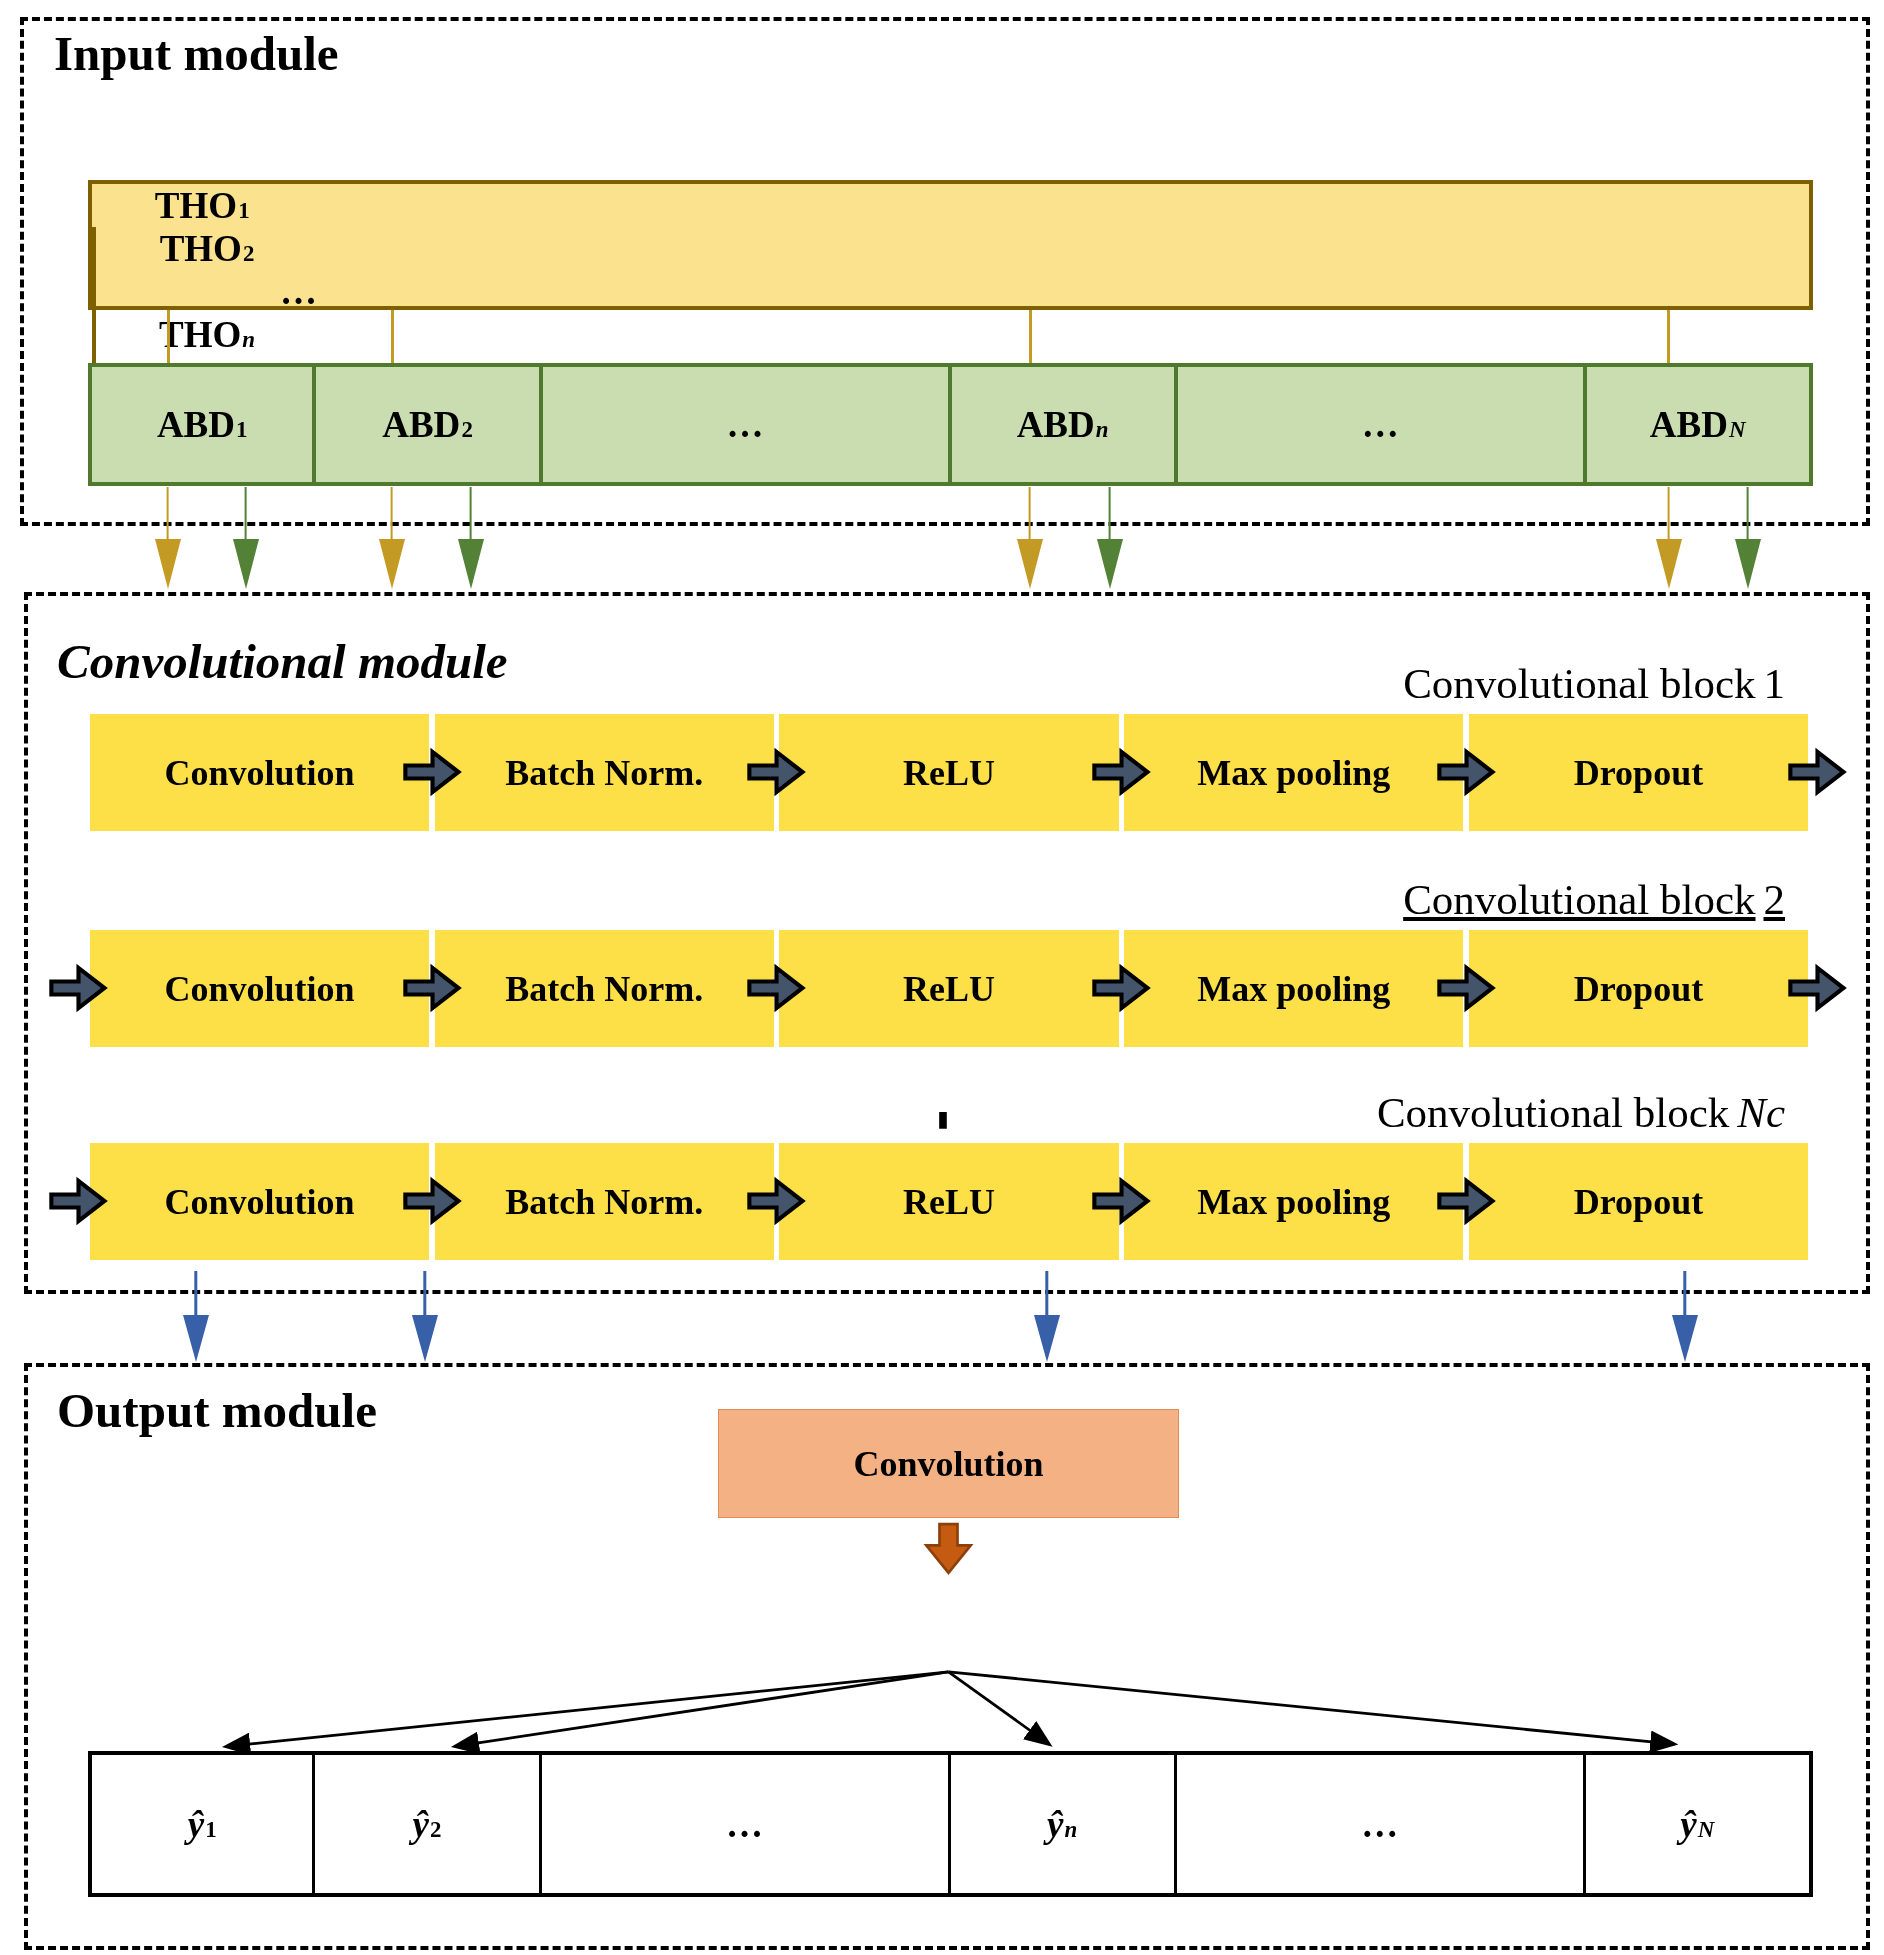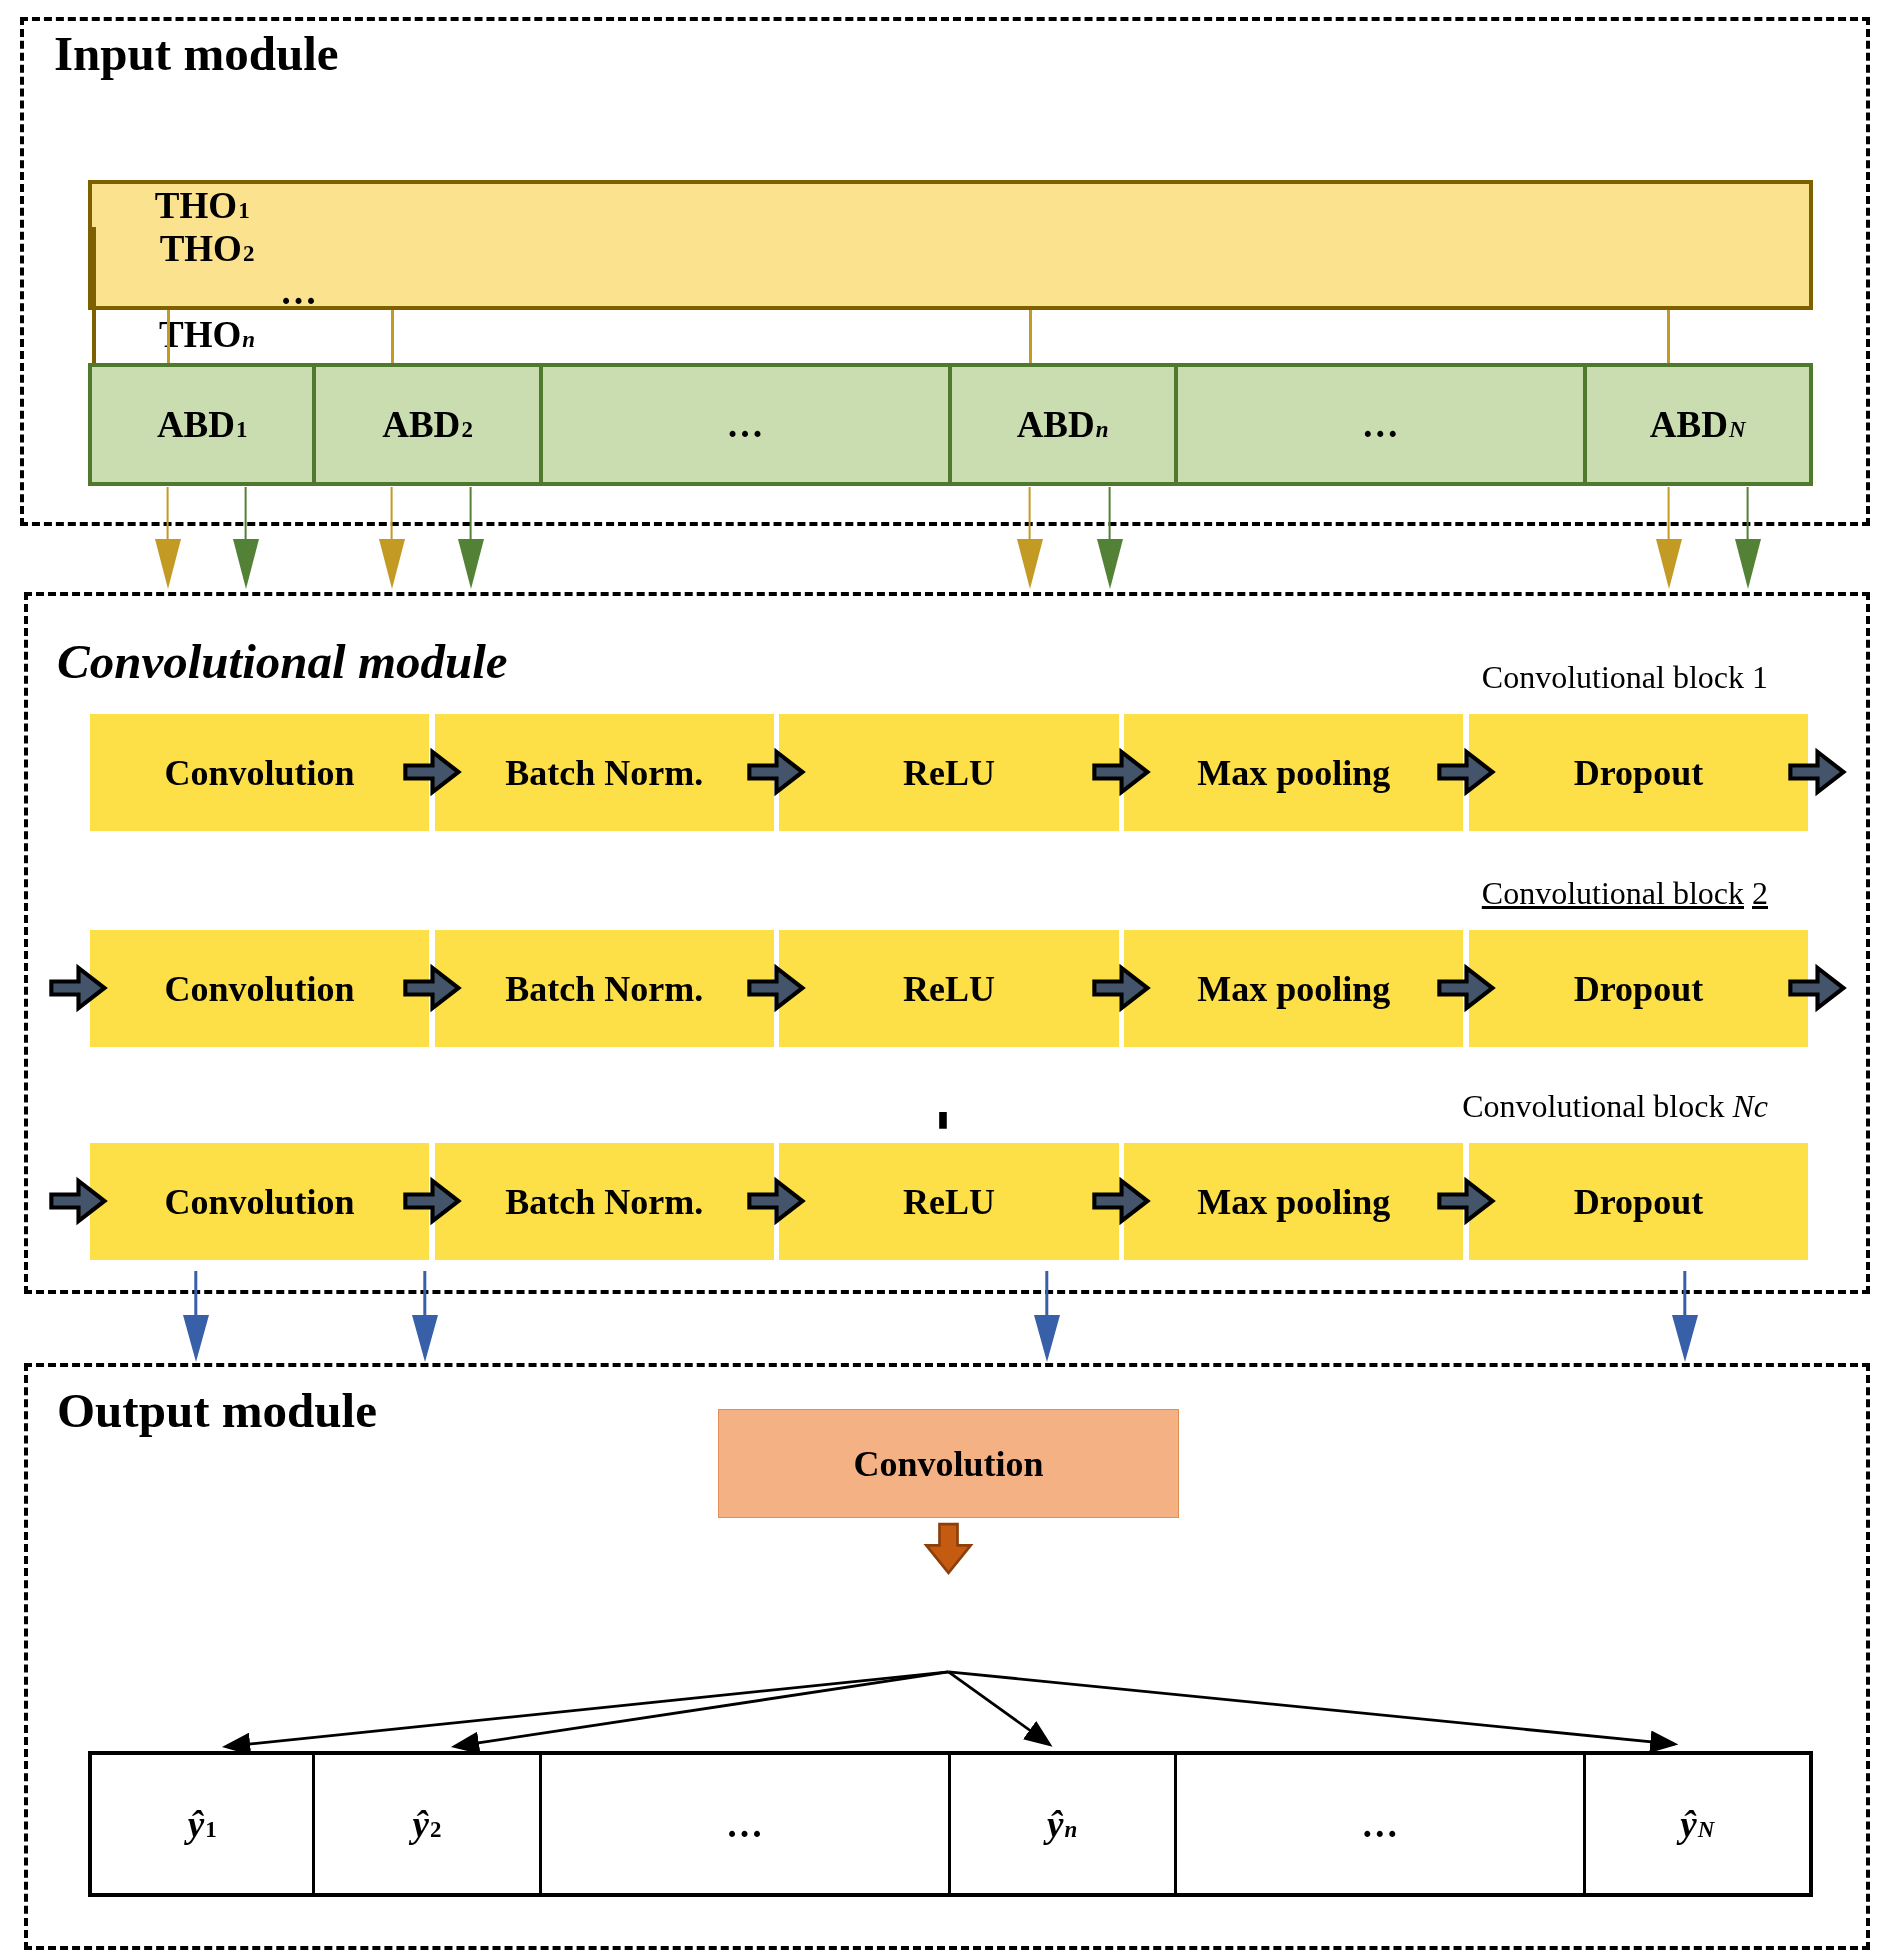--- a/index.html
+++ b/index.html
@@ -43,21 +43,21 @@
   .varrow.green .head{top:52px;border-left:13.6px solid transparent;border-right:13.6px solid transparent;border-top:50px solid #538135;}
   .varrow.blue .shaft{background:#3760A9;height:44px;top:0;width:3.4px;}
   .varrow.blue .head{top:44px;border-left:13px solid transparent;border-right:13px solid transparent;border-top:47px solid #3760A9;}
 
   
   .conv-row{position:absolute;left:90px;width:1718px;height:117px;display:flex;gap:5.7px;}
   .conv-row .ccell{flex:1;background:#fde047;display:flex;align-items:center;justify-content:center;
                    font-weight:bold;font-size:36px;}
   .step-arrow{position:absolute;width:59px;height:50px;top:33px;}
 
-  .block-label{position:absolute;right:116px;font-size:32px;line-height:1.1;}
+  .block-label{position:absolute;right:99px;font-size:43px;line-height:1.1;}
   .block-label .num{margin-left:8px;}
   .block-label .italic{font-style:italic;}
 
   .vdots{position:absolute;left:926px;top:1047px;width:34px;height:113px;
          font-size:57px;font-weight:bold;line-height:1;display:flex;align-items:center;justify-content:center;
          transform:scaleY(1.9);transform-origin:top center;}
 
   
   .flat-box{position:absolute;left:718px;top:1409px;width:461px;height:109px;background:#F4B183;
             border:1.7px solid #E08E55;box-sizing:border-box;display:flex;align-items:center;justify-content:center;

